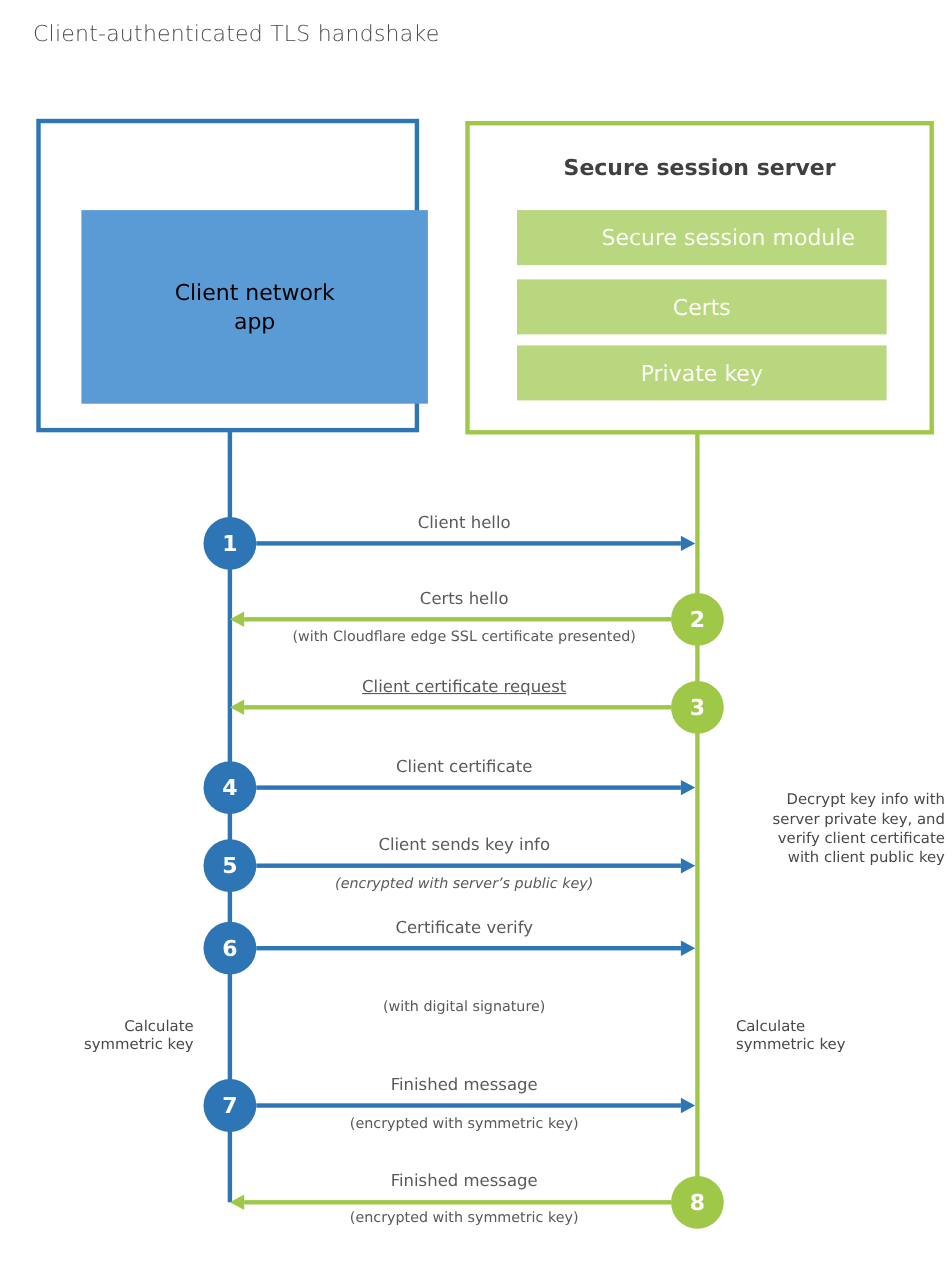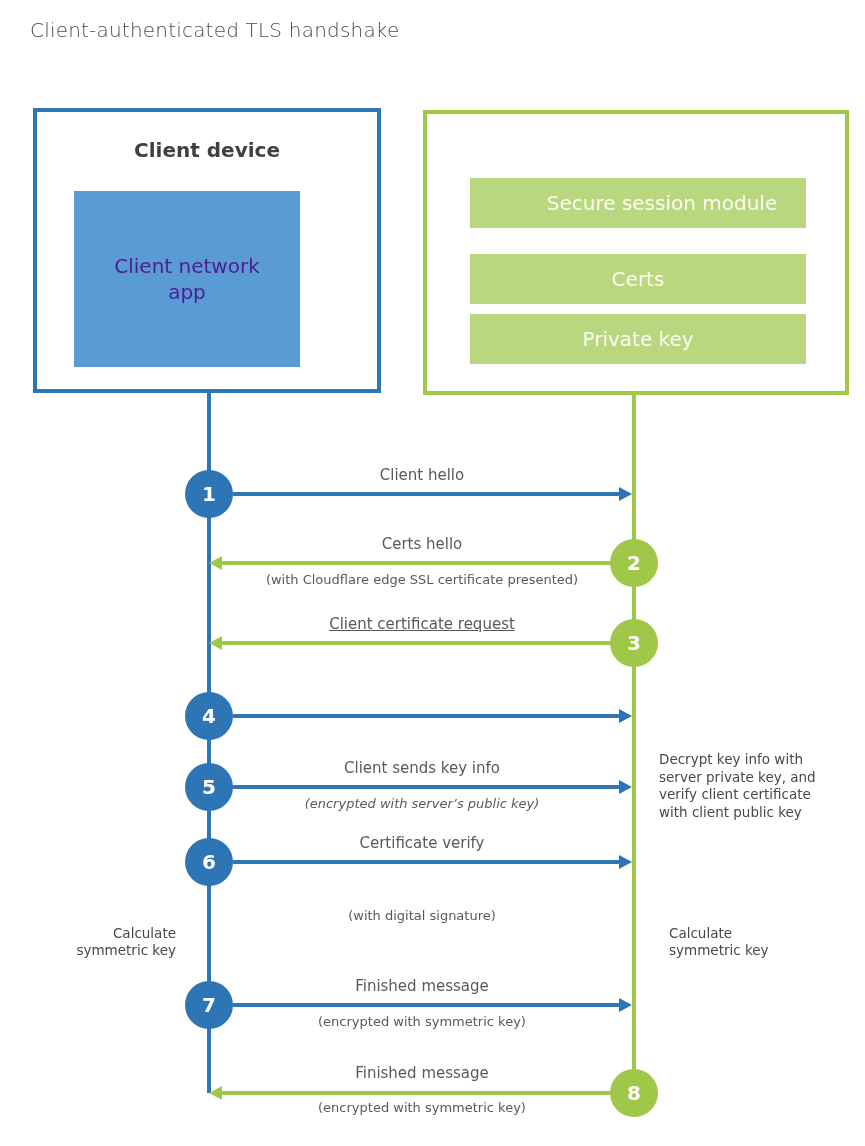--- a/index.html
+++ b/index.html
@@ -13,26 +13,26 @@
 
   .page-title{position:absolute;left:30px;top:18px;font-size:20px;font-weight:300;
     color:#4a4a4a;letter-spacing:0.2px;}
 
   
   .device-box{position:absolute;border:4px solid;background:#fff;}
   .client-box{left:33px;top:108px;width:348px;height:285px;border-color:var(--blue);}
   .server-box{left:423px;top:110px;width:426px;height:285px;border-color:var(--green);}
   .box-title{position:absolute;left:0;right:0;top:26px;text-align:center;
     font-size:20px;font-weight:bold;color:var(--text-dark);}
-  .inner-app{position:absolute;left:37px;top:79px;width:226px;height:176px;
-    background:var(--blue-fill);color:#4c1d95;font-size:20px;display:flex;
+  .inner-app{position:absolute;left:37px;top:79px;width:315px;height:176px;
+    background:var(--blue-fill);color:#000000;font-size:20px;display:flex;
     align-items:center;justify-content:center;text-align:center;white-space:pre-line;line-height:1.3;}
   .server-bar{position:absolute;left:43px;width:336px;height:50px;background:var(--green-fill);
     color:#fdfdf6;font-size:20px;display:flex;align-items:center;justify-content:center;}
-  .bar-0{top:64px;padding-left:48px;} .bar-1{top:140px;} .bar-2{top:200px;}
+  .bar-0{top:77px;padding-left:48px;} .bar-1{top:140px;} .bar-2{top:200px;}
 
   
   .lifeline{position:absolute;width:4px;}
   .blue-line{left:207px;top:391px;height:702px;background:var(--blue);}
   .green-line{left:632px;top:393px;height:700px;background:var(--green);}
 
   
   .circle{position:absolute;width:48px;height:48px;border-radius:50%;color:#fff;
     font-size:20px;font-weight:bold;display:flex;align-items:center;justify-content:center;}
   .circle.blue{background:var(--blue);left:185px;}
@@ -60,39 +60,39 @@
   .msg-label{position:absolute;left:230px;width:384px;text-align:center;
     font-size:15px;color:var(--text-gray);}
   .msg-sub{position:absolute;left:212px;width:420px;text-align:center;
     font-size:13px;color:var(--text-gray);}
   .l1{top:466px;} .l2{top:535px;} .l3{top:615px;text-decoration:underline;} .l4{top:688px;}
   .l5{top:759px;} .l6{top:834px;} .l7{top:977px;} .l8{top:1064px;}
   .sub2{top:572px;} .sub5{top:796px;font-style:italic;} .sub6{top:871px;margin-top:37px;} .sub7{top:1014px;} .sub8{top:1100px;}
 
   
   .note{position:absolute;font-size:13.5px;color:#484848;line-height:17.5px;white-space:pre-line;}
-  .note-decrypt{left:659px;top:751px;width:200px;text-align:left;}
+  .note-decrypt{left:659px;top:719px;width:200px;text-align:right;}
   .calc{position:absolute;top:925px;font-size:13.5px;color:#484848;line-height:17px;white-space:pre-line;}
   .calc-left{left:54px;width:122px;text-align:right;}
   .calc-right{left:669px;width:130px;text-align:left;}
 </style>
 </head>
 <body>
 
 <div class="canvas">
 
   <div class="page-title">Client-authenticated TLS handshake</div>
 
   <div class="device-box client-box">
-    <div class="box-title">Client device</div>
     <div class="inner-app">Client network
 app</div>
   </div>
 
   <div class="device-box server-box">
+    <div class="box-title">Secure session server</div>
     <div class="server-bar bar-0">Secure session module</div>
     <div class="server-bar bar-2">Private key</div>
     <div class="server-bar bar-1">Certs</div>
   </div>
 
   <div class="lifeline blue-line"></div>
   <div class="lifeline green-line"></div>
 
   <div class="y1">
     <div class="shaft blue"></div>
@@ -113,20 +113,21 @@
     <div class="shaft green"></div>
     <div class="head left"></div>
   </div>
   <div class="msg-label l3">Client certificate request</div>
   <div class="circle green c3">3</div>
 
   <div class="y4">
     <div class="shaft blue"></div>
     <div class="head right"></div>
   </div>
+  <div class="msg-label l4">Client certificate</div>
   <div class="circle blue c4">4</div>
 
   <div class="y5">
     <div class="shaft blue"></div>
     <div class="head right"></div>
   </div>
   <div class="msg-label l5">Client sends key info</div>
   <div class="msg-sub sub5">(encrypted with server’s public key)</div>
   <div class="circle blue c5">5</div>
 

